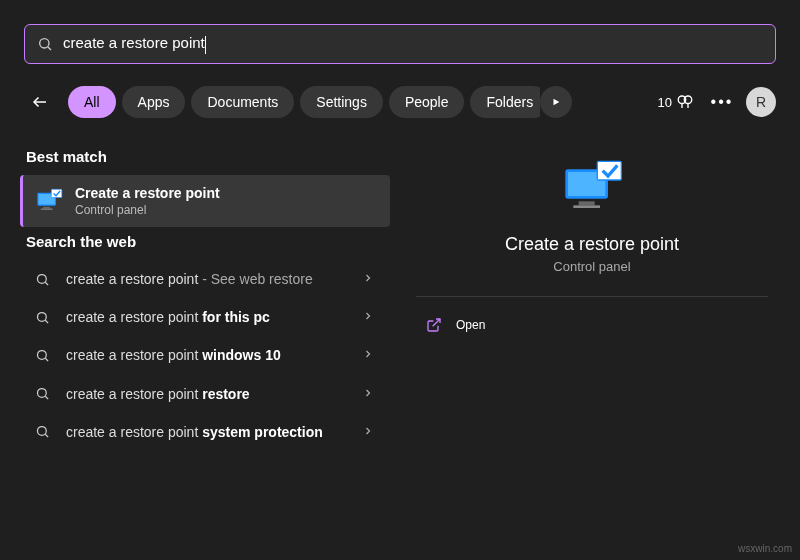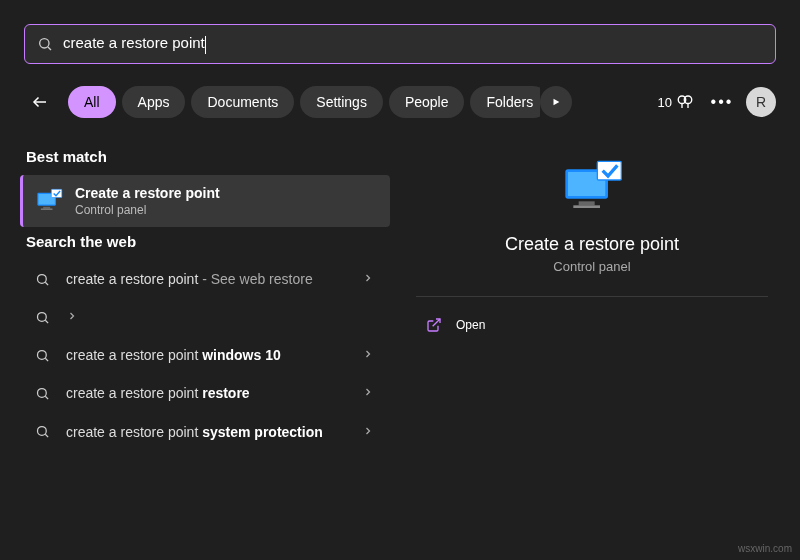--- a/index.html
+++ b/index.html
@@ -228,20 +228,21 @@
             <polyline points="9 6 15 12 9 18"></polyline>
           </svg></div>
       </div>
       <div class="web-item">
         <div class="wi-icon">
           <svg width="15" height="15" viewBox="0 0 24 24" fill="none" stroke="#ccc" stroke-width="2">
             <circle cx="11" cy="11" r="7"></circle>
             <line x1="21" y1="21" x2="16.5" y2="16.5"></line>
           </svg>
         </div>
+        <div class="wi-text">create a restore point <b>for this pc</b></div>
         <div class="chev"><svg width="12" height="12" viewBox="0 0 24 24" fill="none" stroke="#aaa" stroke-width="2.5">
             <polyline points="9 6 15 12 9 18"></polyline>
           </svg></div>
       </div>
       <div class="web-item">
         <div class="wi-icon">
           <svg width="15" height="15" viewBox="0 0 24 24" fill="none" stroke="#ccc" stroke-width="2">
             <circle cx="11" cy="11" r="7"></circle>
             <line x1="21" y1="21" x2="16.5" y2="16.5"></line>
           </svg>

